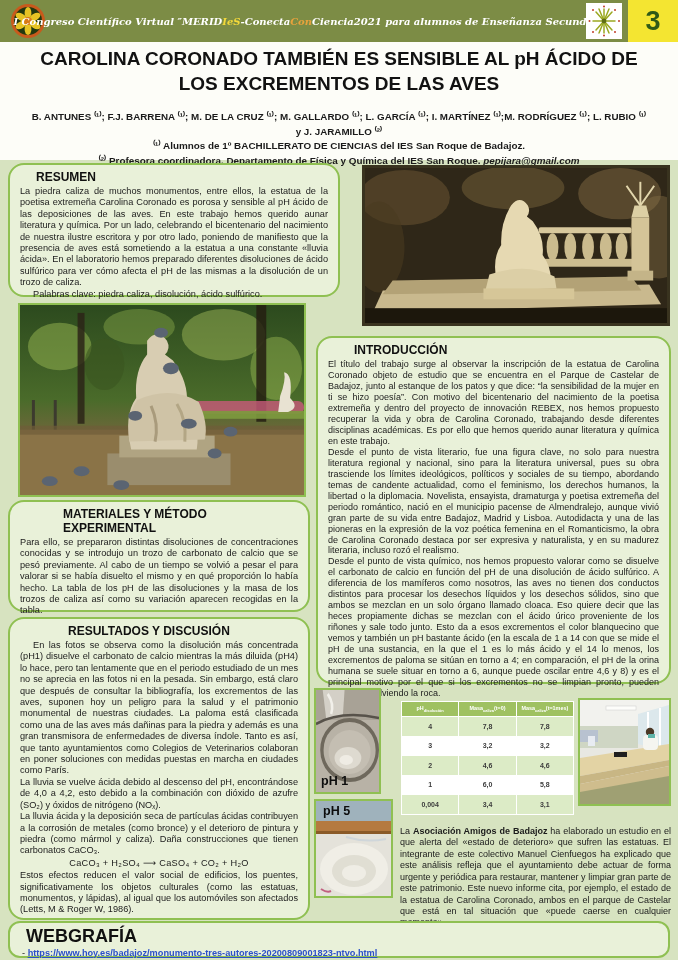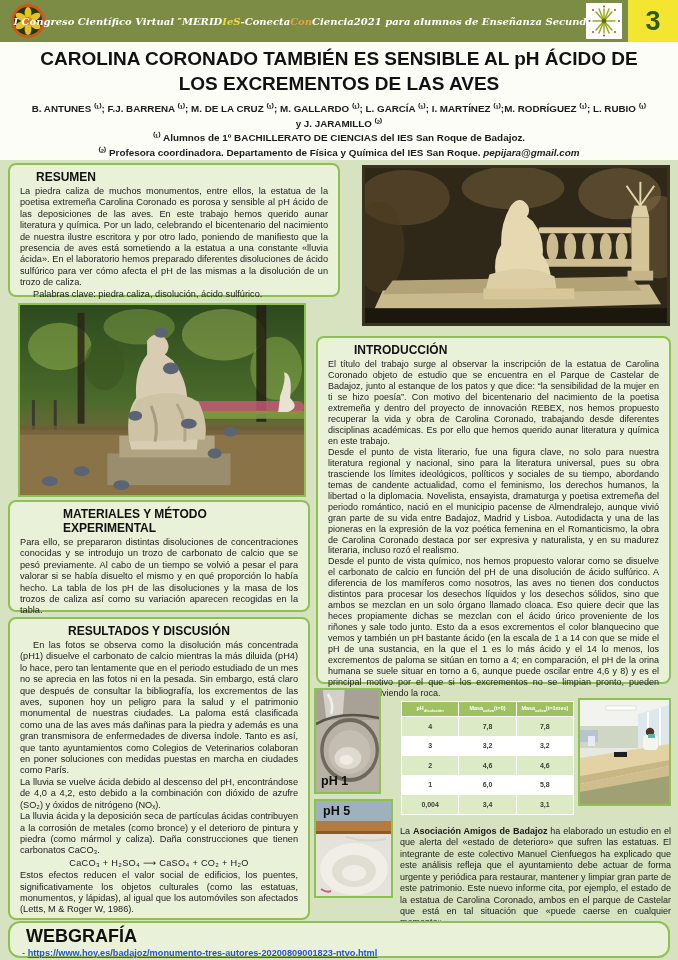--- a/index.html
+++ b/index.html
@@ -15,28 +15,28 @@
   .c-y{color:var(--accent_yellow,#f3d93a);} .c-o{color:var(--accent_orange,#e8a23c);}
   .logo-left{position:absolute;left:10px;top:3px;width:36px;height:36px;}
   .badge-white{position:absolute;right:56px;top:3px;width:36px;height:36px;background:#fff;border-radius:2px;}
   .badge-yellow{position:absolute;right:0;top:0;width:50px;height:42px;background:var(--badge_yellow,#f4e531);
                 display:flex;align-items:center;justify-content:center;font-size:27px;font-weight:bold;
                 color:var(--badge_number_color,#2f5a17);}
 
   
   .title-block{position:absolute;left:0;top:42px;width:678px;height:118px;display:flex;flex-direction:column;
                align-items:center;justify-content:center;gap:2px;background:#fdfdf8;}
-  .main-title{width:636px;margin:4px;text-align:center;font-size:19px;line-height:1.32;font-weight:bold;color:#121212;}
+  .main-title{width:636px;margin:12px;text-align:center;font-size:19px;line-height:1.32;font-weight:bold;color:#121212;}
   .authors{margin:1px 0 0;text-align:right;font-size:9.8px;font-weight:bold;color:#1a1a1a;line-height:1.25;}
   .affil{margin:0;text-align:center;font-size:9.9px;font-weight:bold;color:#1a1a1a;line-height:1.3;}
   .email{font-style:italic;}
 
   
   .box{position:absolute;box-sizing:border-box;background:var(--box_bg,#e9f1d9);
-       border:2px solid var(--box_border,#8fc052);border-radius:8px;padding:4px 10px;}
+       border:2px solid var(--box_border,#8fc052);border-radius:16px;padding:4px 10px;}
   .box h2{margin:1px 0 2px 16px;font-size:12px;color:#101010;}
   .box p{margin:0;font-size:9.2px;line-height:1.24;text-align:justify;color:#1b1b1b;}
   .indent{text-indent:13px;}
   .equation{text-align:center !important;margin:1px 0 !important;letter-spacing:.3px;}
 
   
   .photo{position:absolute;box-sizing:border-box;border:2px solid var(--box_border,#8fc052);overflow:hidden;}
   .photo svg{display:block;width:100%;height:100%;}
   .photo-dark{border:3px solid #39331f;}
   .ph-label{position:absolute;font-weight:bold;font-size:12.5px;color:#0d0d0d;}

